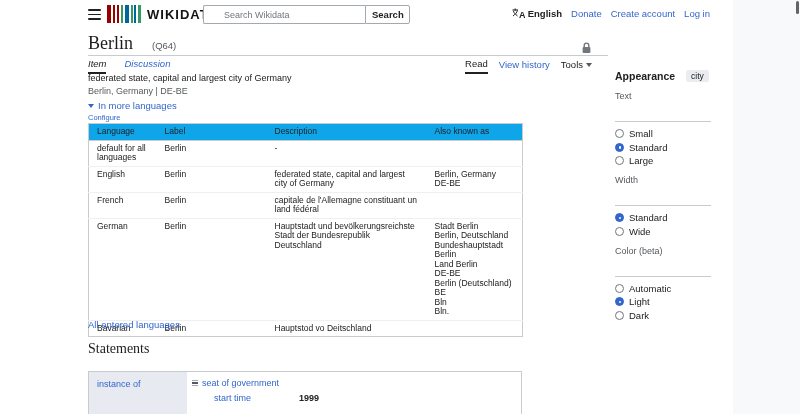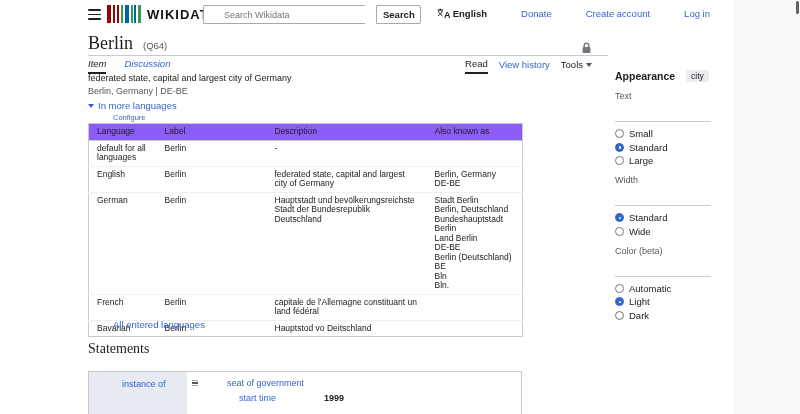--- a/index.html
+++ b/index.html
@@ -1,45 +1,45 @@
 <!DOCTYPE html>
 <html><head>
 <meta charset="utf-8">
 <style>
   html,body{margin:0;padding:0;}
   body{width:800px;height:414px;position:relative;overflow:hidden;background:#fff;
        font-family:"Liberation Sans","DejaVu Sans",sans-serif;color:#202122;}
-  a{text-decoration:none;cursor:pointer;margin-left:25px;}
+  a{text-decoration:none;cursor:pointer;}
   .blue{color:#36c;}
   .muted{color:#72777d;}
 
   
   .gutter{position:absolute;left:733px;top:0;width:67px;height:414px;background:#f8f9fa;}
   .scroll-thumb{position:absolute;right:1px;top:1px;width:3px;height:13px;background:#646464;border-radius:2px;}
 
   
   header{position:absolute;left:0;top:0;width:733px;height:30px;background:#fff;}
   .hamburger{position:absolute;left:88px;top:9px;width:13px;height:11px;display:flex;flex-direction:column;justify-content:space-between;cursor:pointer;}
   .hamburger span{display:block;height:1.6px;background:#202122;border-radius:1px;}
   .logo{position:absolute;left:107px;top:5px;display:flex;align-items:center;cursor:pointer;}
   .logo-text{margin-left:6px;font-weight:bold;font-size:13px;letter-spacing:1px;color:#151515;}
-  .search{position:absolute;left:203px;top:5px;width:207px;height:19px;padding-left:11px;}
+  .search{position:absolute;left:203px;top:5px;width:207px;height:19px;}
   .search input{position:absolute;left:0;top:0;width:162px;height:19px;box-sizing:border-box;border:1px solid #a2a9b1;border-right:none;border-radius:2px 0 0 2px;padding:0 4px 0 20px;font-size:9px;font-family:inherit;color:#202122;outline:none;}
   .search input::placeholder{color:#72777d;}
   .search .search-icon{position:absolute;left:5px;top:4px;}
   .search button{position:absolute;right:0;top:0;width:45px;height:19px;box-sizing:border-box;border:1px solid #a2a9b1;background:#fff;border-radius:0 2px 2px 0;font-size:9.5px;font-weight:bold;font-family:inherit;color:#202122;cursor:pointer;}
   .header-right{position:absolute;right:23px;top:8px;display:flex;align-items:center;gap:9px;font-size:9.5px;}
   .lang{display:flex;align-items:center;gap:3px;font-weight:bold;color:#202122;cursor:pointer;}
   .hlink{color:#36c;font-size:9.5px;}
 
   
   main{position:absolute;left:88px;top:0;width:520px;height:414px;}
   .title-row{position:absolute;top:33px;left:0;display:flex;align-items:baseline;}
   .page-title{font-family:"Liberation Serif","DejaVu Serif",serif;font-size:18px;color:#1d1d1d;}
-  .entity-id{margin-left:10px;font-size:9.5px;color:#54595d;}
+  .entity-id{margin-left:19px;font-size:9.5px;color:#54595d;}
   .lock{position:absolute;top:40px;right:16px;}
   .title-rule{position:absolute;top:55px;left:0;width:520px;border-top:1px solid #c8ccd1;}
   .tabs{position:absolute;top:58px;left:0;width:520px;font-size:9.5px;}
   .tabs-left{display:flex;gap:18px;font-style:italic;}
   .tabs-right{position:absolute;right:16px;top:0;display:flex;gap:11px;align-items:center;}
   .tab{color:#36c;cursor:pointer;padding-bottom:3px;}
   .tab.active{color:#202122;border-bottom:2px solid #202122;}
   .tab.plain{color:#202122;}
   .caret{display:inline-block;width:0;height:0;border-left:3px solid transparent;border-right:3px solid transparent;border-top:4px solid #54595d;margin-left:3px;transform:translateY(-1px);}
   .caret-blue{display:inline-block;width:0;height:0;border-left:3.5px solid transparent;border-right:3.5px solid transparent;border-top:4.5px solid #36c;margin-right:4px;transform:translateY(-1px);}
@@ -47,21 +47,21 @@
   .desc2{position:absolute;top:86px;left:0;font-size:9px;color:#54595d;}
   .more-langs{position:absolute;top:100px;left:0;font-size:9.5px;color:#36c;cursor:pointer;}
   .configure{position:absolute;top:113px;left:0;font-size:7.5px;color:#36c;}
 
   
   .lang-table{position:absolute;top:123px;left:0;width:434px;border-collapse:collapse;table-layout:fixed;font-size:8.5px;line-height:9.5px;border:1px solid #c8ccd1;}
   .lang-table col:nth-child(1){width:68px;}
   .lang-table col:nth-child(2){width:110px;}
   .lang-table col:nth-child(3){width:160px;}
   .lang-table col:nth-child(4){width:96px;}
-  .lang-table th{background:#8b5cf6;text-align:left;font-weight:normal;color:#202122;padding:3px 8px;border-bottom:1px solid #c8ccd1;}
+  .lang-table th{background:#0ea5e9;text-align:left;font-weight:normal;color:#202122;padding:3px 8px;border-bottom:1px solid #c8ccd1;}
   .lang-table td{vertical-align:top;padding:3px 8px;color:#202122;}
   .lang-table tr + tr td{border-top:1px solid #eef0f2;}
   .alias{margin:0;}
 
   .all-langs{position:absolute;top:319px;left:0;font-size:9.5px;color:#36c;}
 
   
   .stmt-heading{position:absolute;top:341px;left:0;font-family:"Liberation Serif","DejaVu Serif",serif;font-size:14px;color:#1d1d1d;}
   .stmt-box{position:absolute;top:371px;left:0;width:434px;height:80px;box-sizing:border-box;border:1px solid #c8ccd1;display:flex;font-size:9px;background:#fff;}
   .stmt-prop{width:98px;box-sizing:border-box;background:#e8eaf2;padding:7px 8px;}
@@ -204,42 +204,42 @@
         <tr>
           <td>English</td>
           <td>Berlin</td>
           <td>federated state, capital and largest city of Germany</td>
           <td>
             <div class="alias">Berlin, Germany</div>
             <div class="alias">DE-BE</div>
           </td>
         </tr>
         <tr>
+          <td>French</td>
+          <td>Berlin</td>
+          <td>capitale de l'Allemagne constituant un land fédéral</td>
+          <td></td>
+        </tr>
+        <tr>
           <td>German</td>
           <td>Berlin</td>
           <td>Hauptstadt und bevölkerungsreichste Stadt der Bundesrepublik Deutschland</td>
           <td>
             <div class="alias">Stadt Berlin</div>
             <div class="alias">Berlin, Deutschland</div>
             <div class="alias">Bundeshauptstadt Berlin</div>
             <div class="alias">Land Berlin</div>
             <div class="alias">DE-BE</div>
             <div class="alias">Berlin (Deutschland)</div>
             <div class="alias">BE</div>
             <div class="alias">Bln</div>
             <div class="alias">Bln.</div>
           </td>
         </tr>
         <tr>
-          <td>French</td>
-          <td>Berlin</td>
-          <td>capitale de l'Allemagne constituant un land fédéral</td>
-          <td></td>
-        </tr>
-        <tr>
           <td>Bavarian</td>
           <td>Berlin</td>
           <td>Hauptstod vo Deitschland</td>
           <td></td>
         </tr>
       </tbody>
   </table>
 
   <a class="all-langs">All entered languages</a>
 

